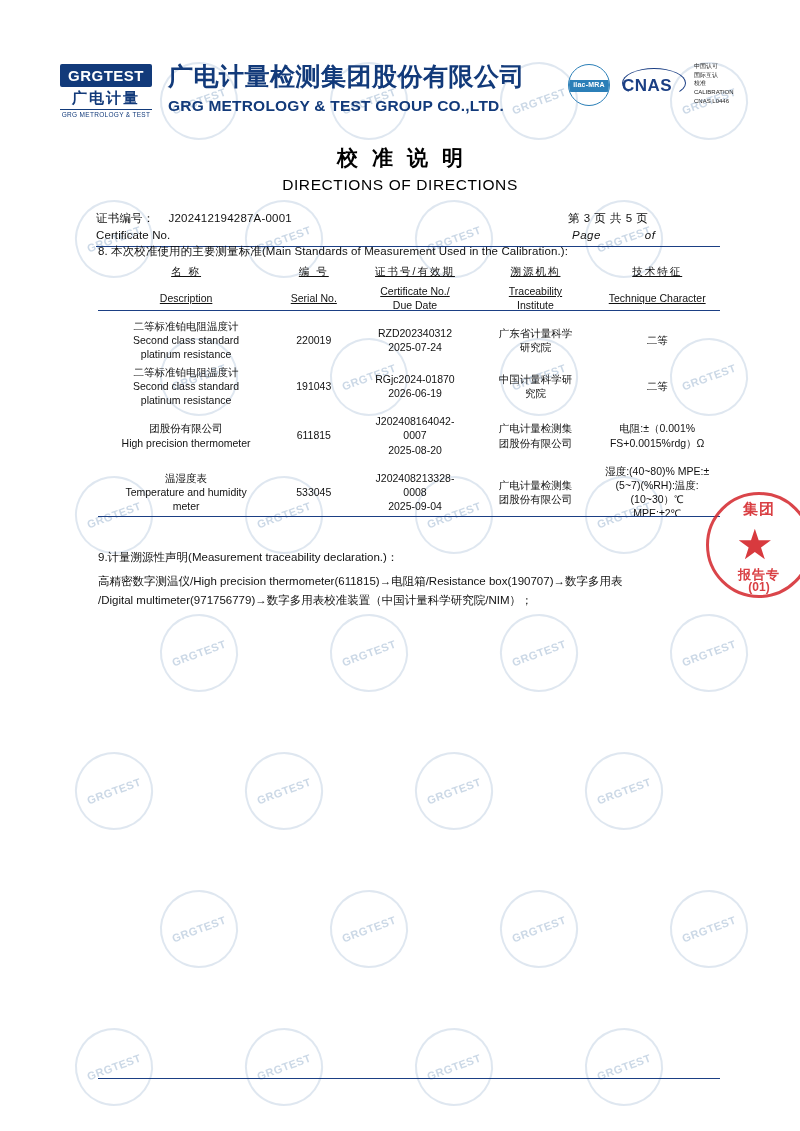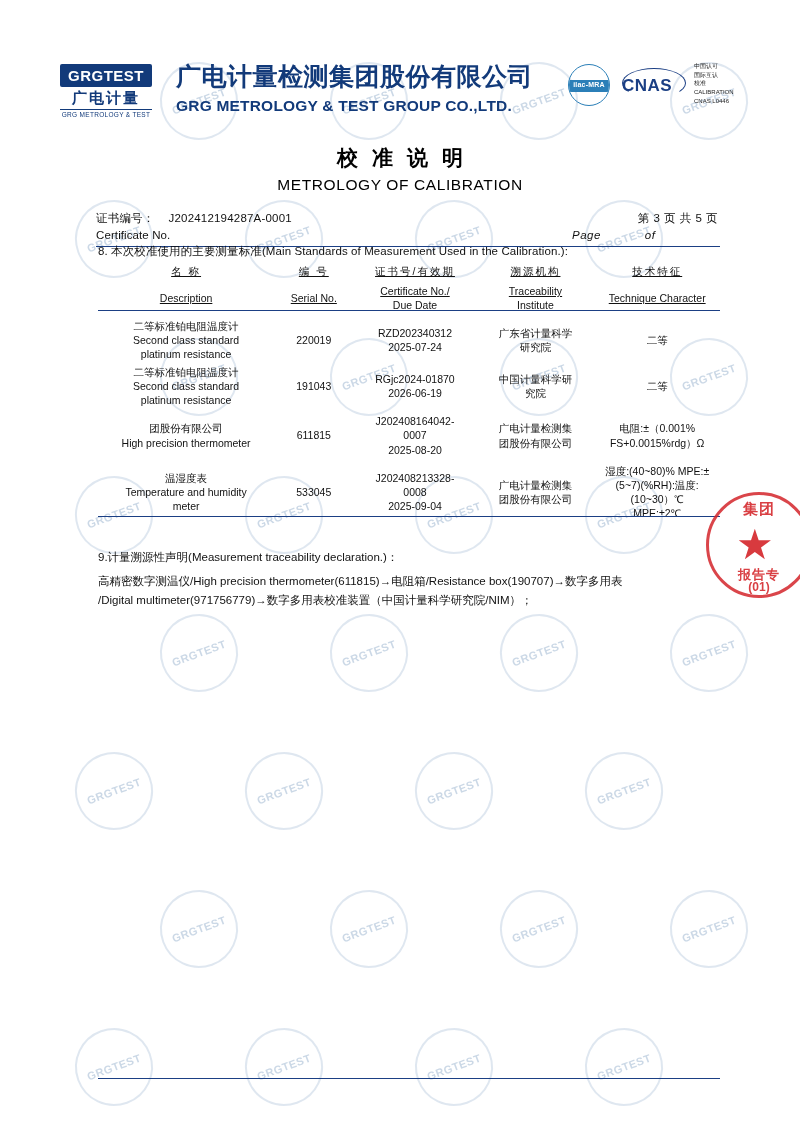--- a/index.html
+++ b/index.html
@@ -80,21 +80,21 @@
   .logo-en {
     color: #123a7a;
     font-size: 6.5px;
     letter-spacing: .3px;
     margin-top: 1px;
     border-top: 1px solid #123a7a;
     padding-top: 1px;
   }
   .company {
     position: absolute;
-    left: 116px; top: 2px;
+    left: 108px; top: 2px;
     width: 400px;
   }
   .company-cn {
     color: #123a7a;
     font-size: 25px;
     font-weight: bold;
     letter-spacing: .5px;
     white-space: nowrap;
   }
   .company-en {
@@ -211,21 +211,21 @@
     margin-left: 14px;
   }
   .cert-right {
     position: absolute;
     right: 2px; top: 0;
     font-size: 11.5px;
     line-height: 17px;
     text-align: left;
     width: 150px;
   }
-  .cert-right .l1 { letter-spacing: .5px; text-align: right; }
+  .cert-right .l1 { letter-spacing: .5px; }
   .cert-right .l2 { padding-left: 4px; letter-spacing: .5px; font-style: italic; }
   .cert-right .l2 span.of { margin-left: 44px; }
 
   
   .sec8-title {
     position: absolute;
     left: 98px; top: 244px;
     font-size: 11.5px;
     letter-spacing: .1px;
   }
@@ -424,21 +424,21 @@
           <div>中国认可</div>
           <div>国际互认</div>
           <div>校准</div>
           <div>CALIBRATION</div>
           <div>CNAS L0446</div>
         </div>
       </div>
     </div>
 
     <div class="title-cn">校准说明</div>
-    <div class="title-en">METROLOGY OF CALIBRATION</div>
+    <div class="title-en">DIRECTIONS OF DIRECTIONS</div>
 
     <div class="certbar">
       <div class="cert-left">
         <div class="l1">
           <span>证书编号：</span><span class="cert-no-val">J202412194287A-0001</span>
         </div>
         <div class="l2">Certificate No.</div>
       </div>
       <div class="cert-right">
         <div class="l1">第 3 页 共 5 页</div>

